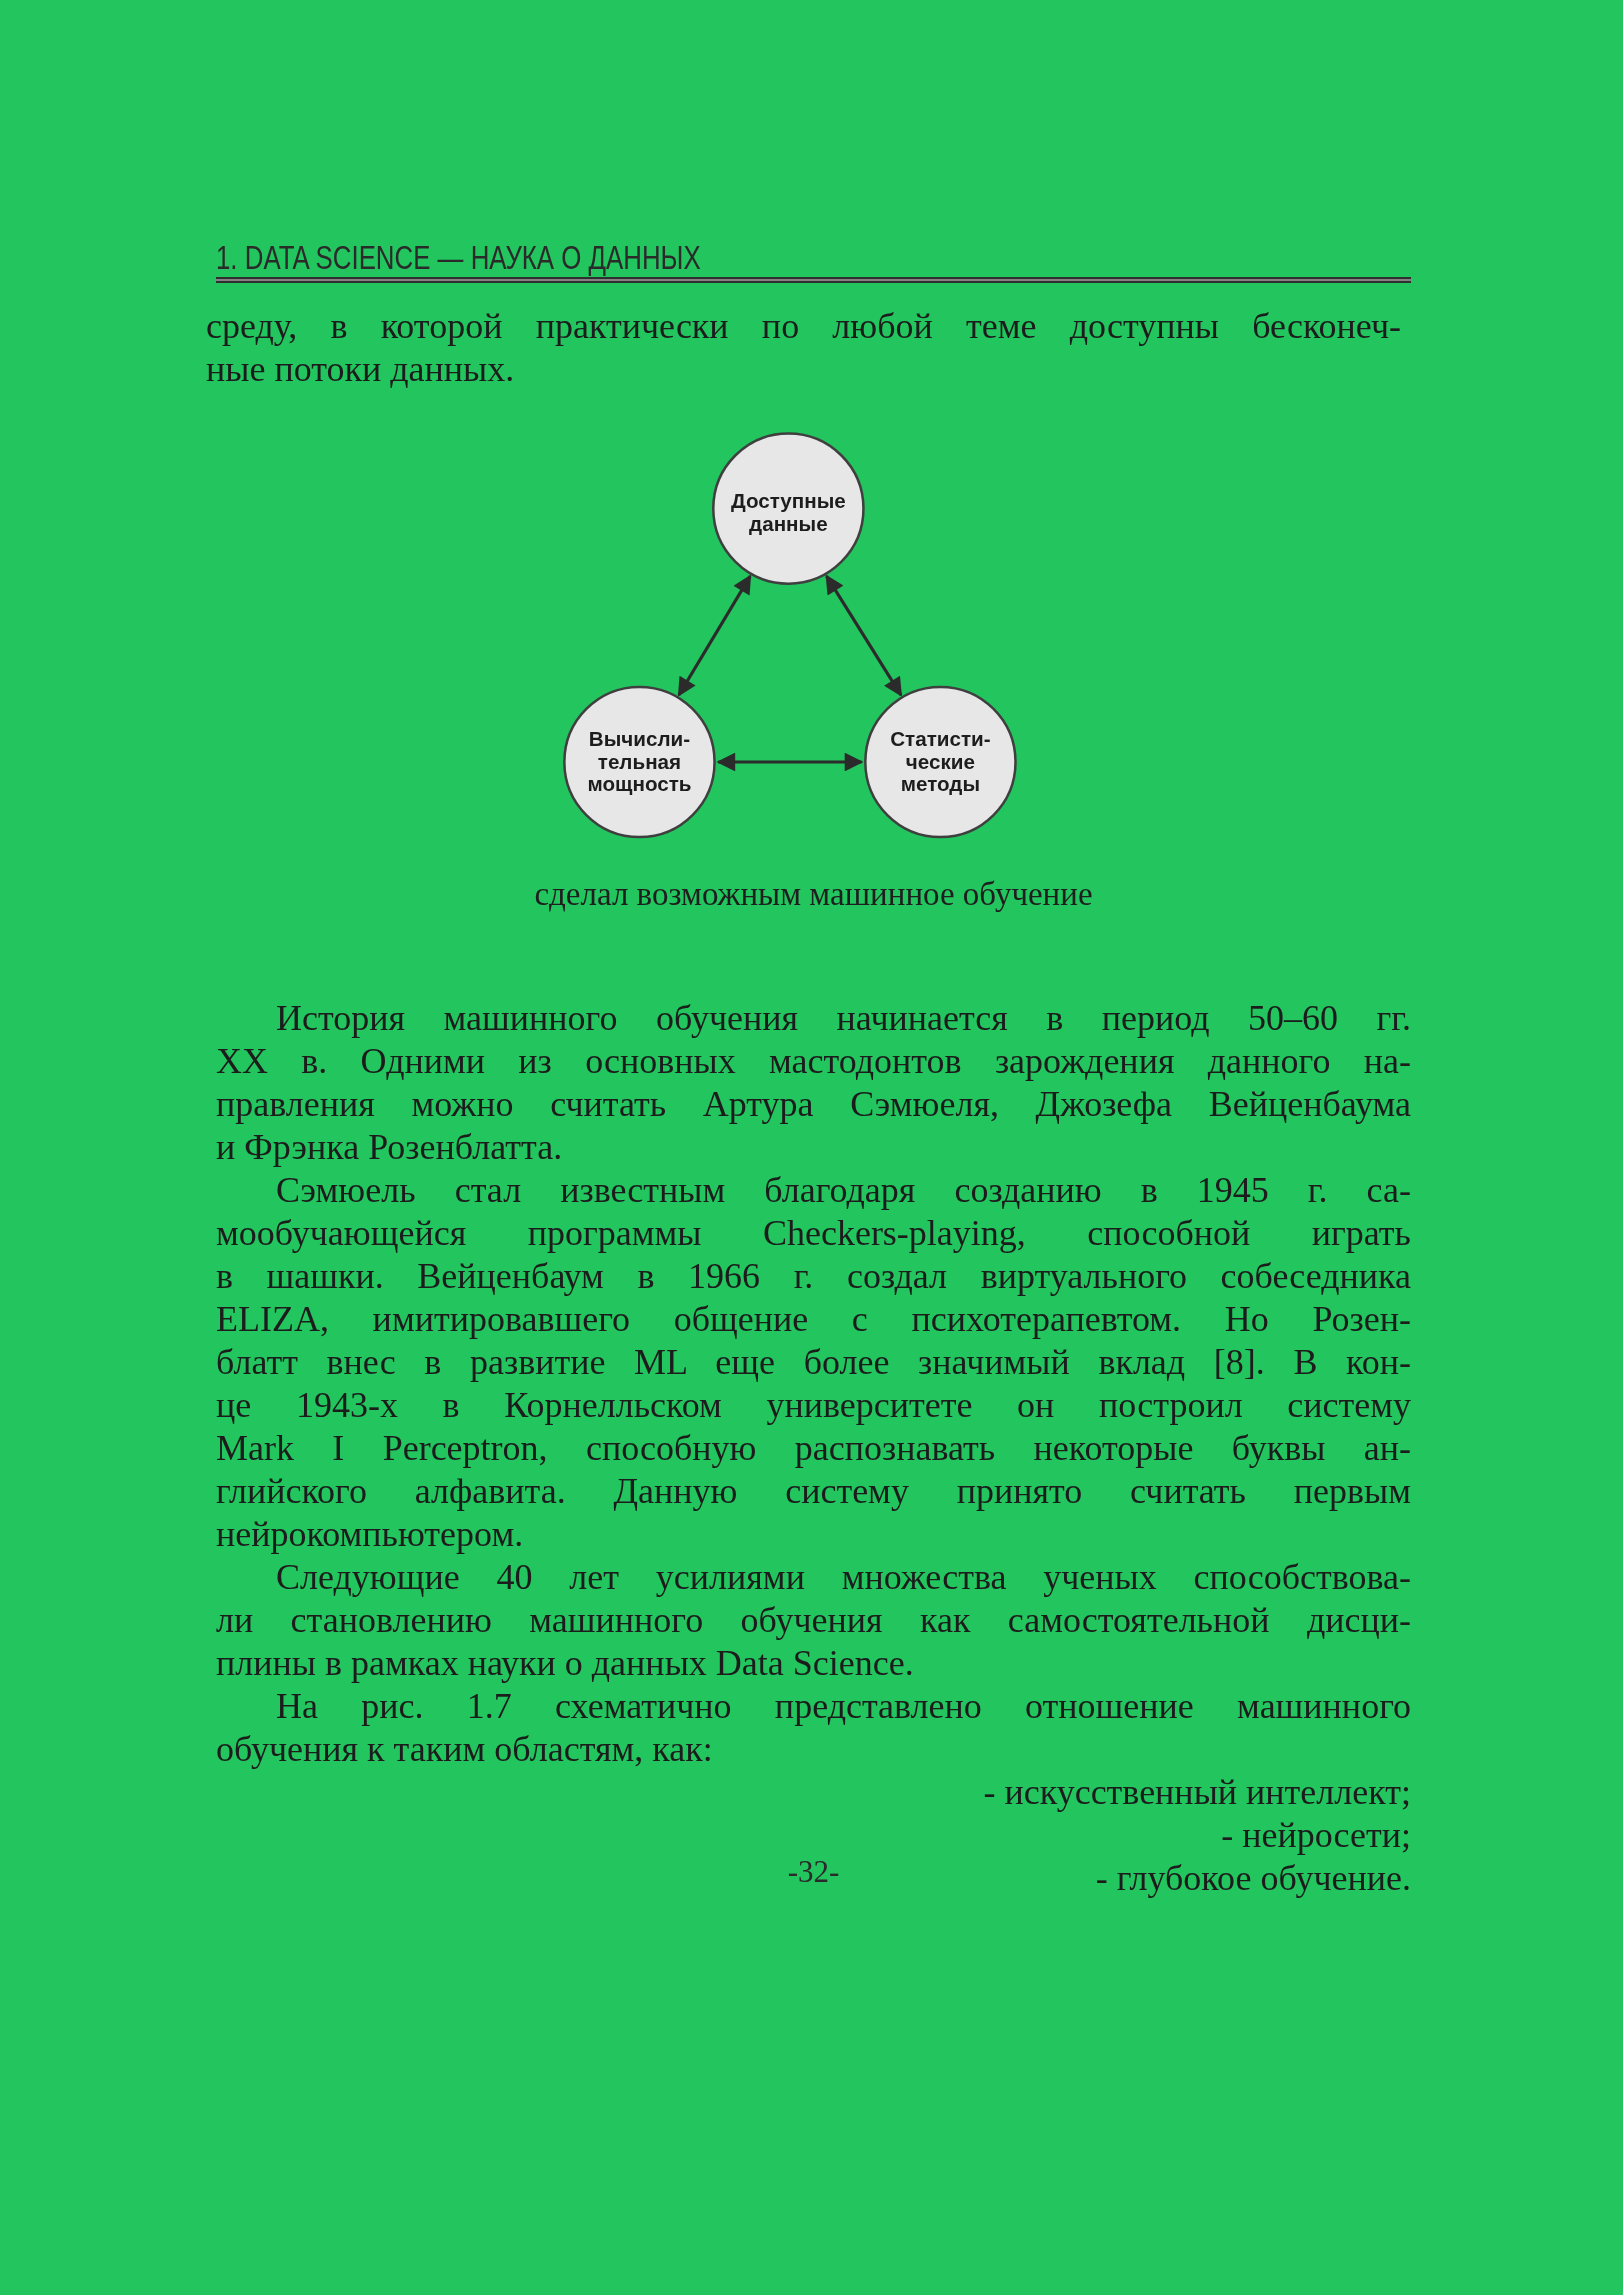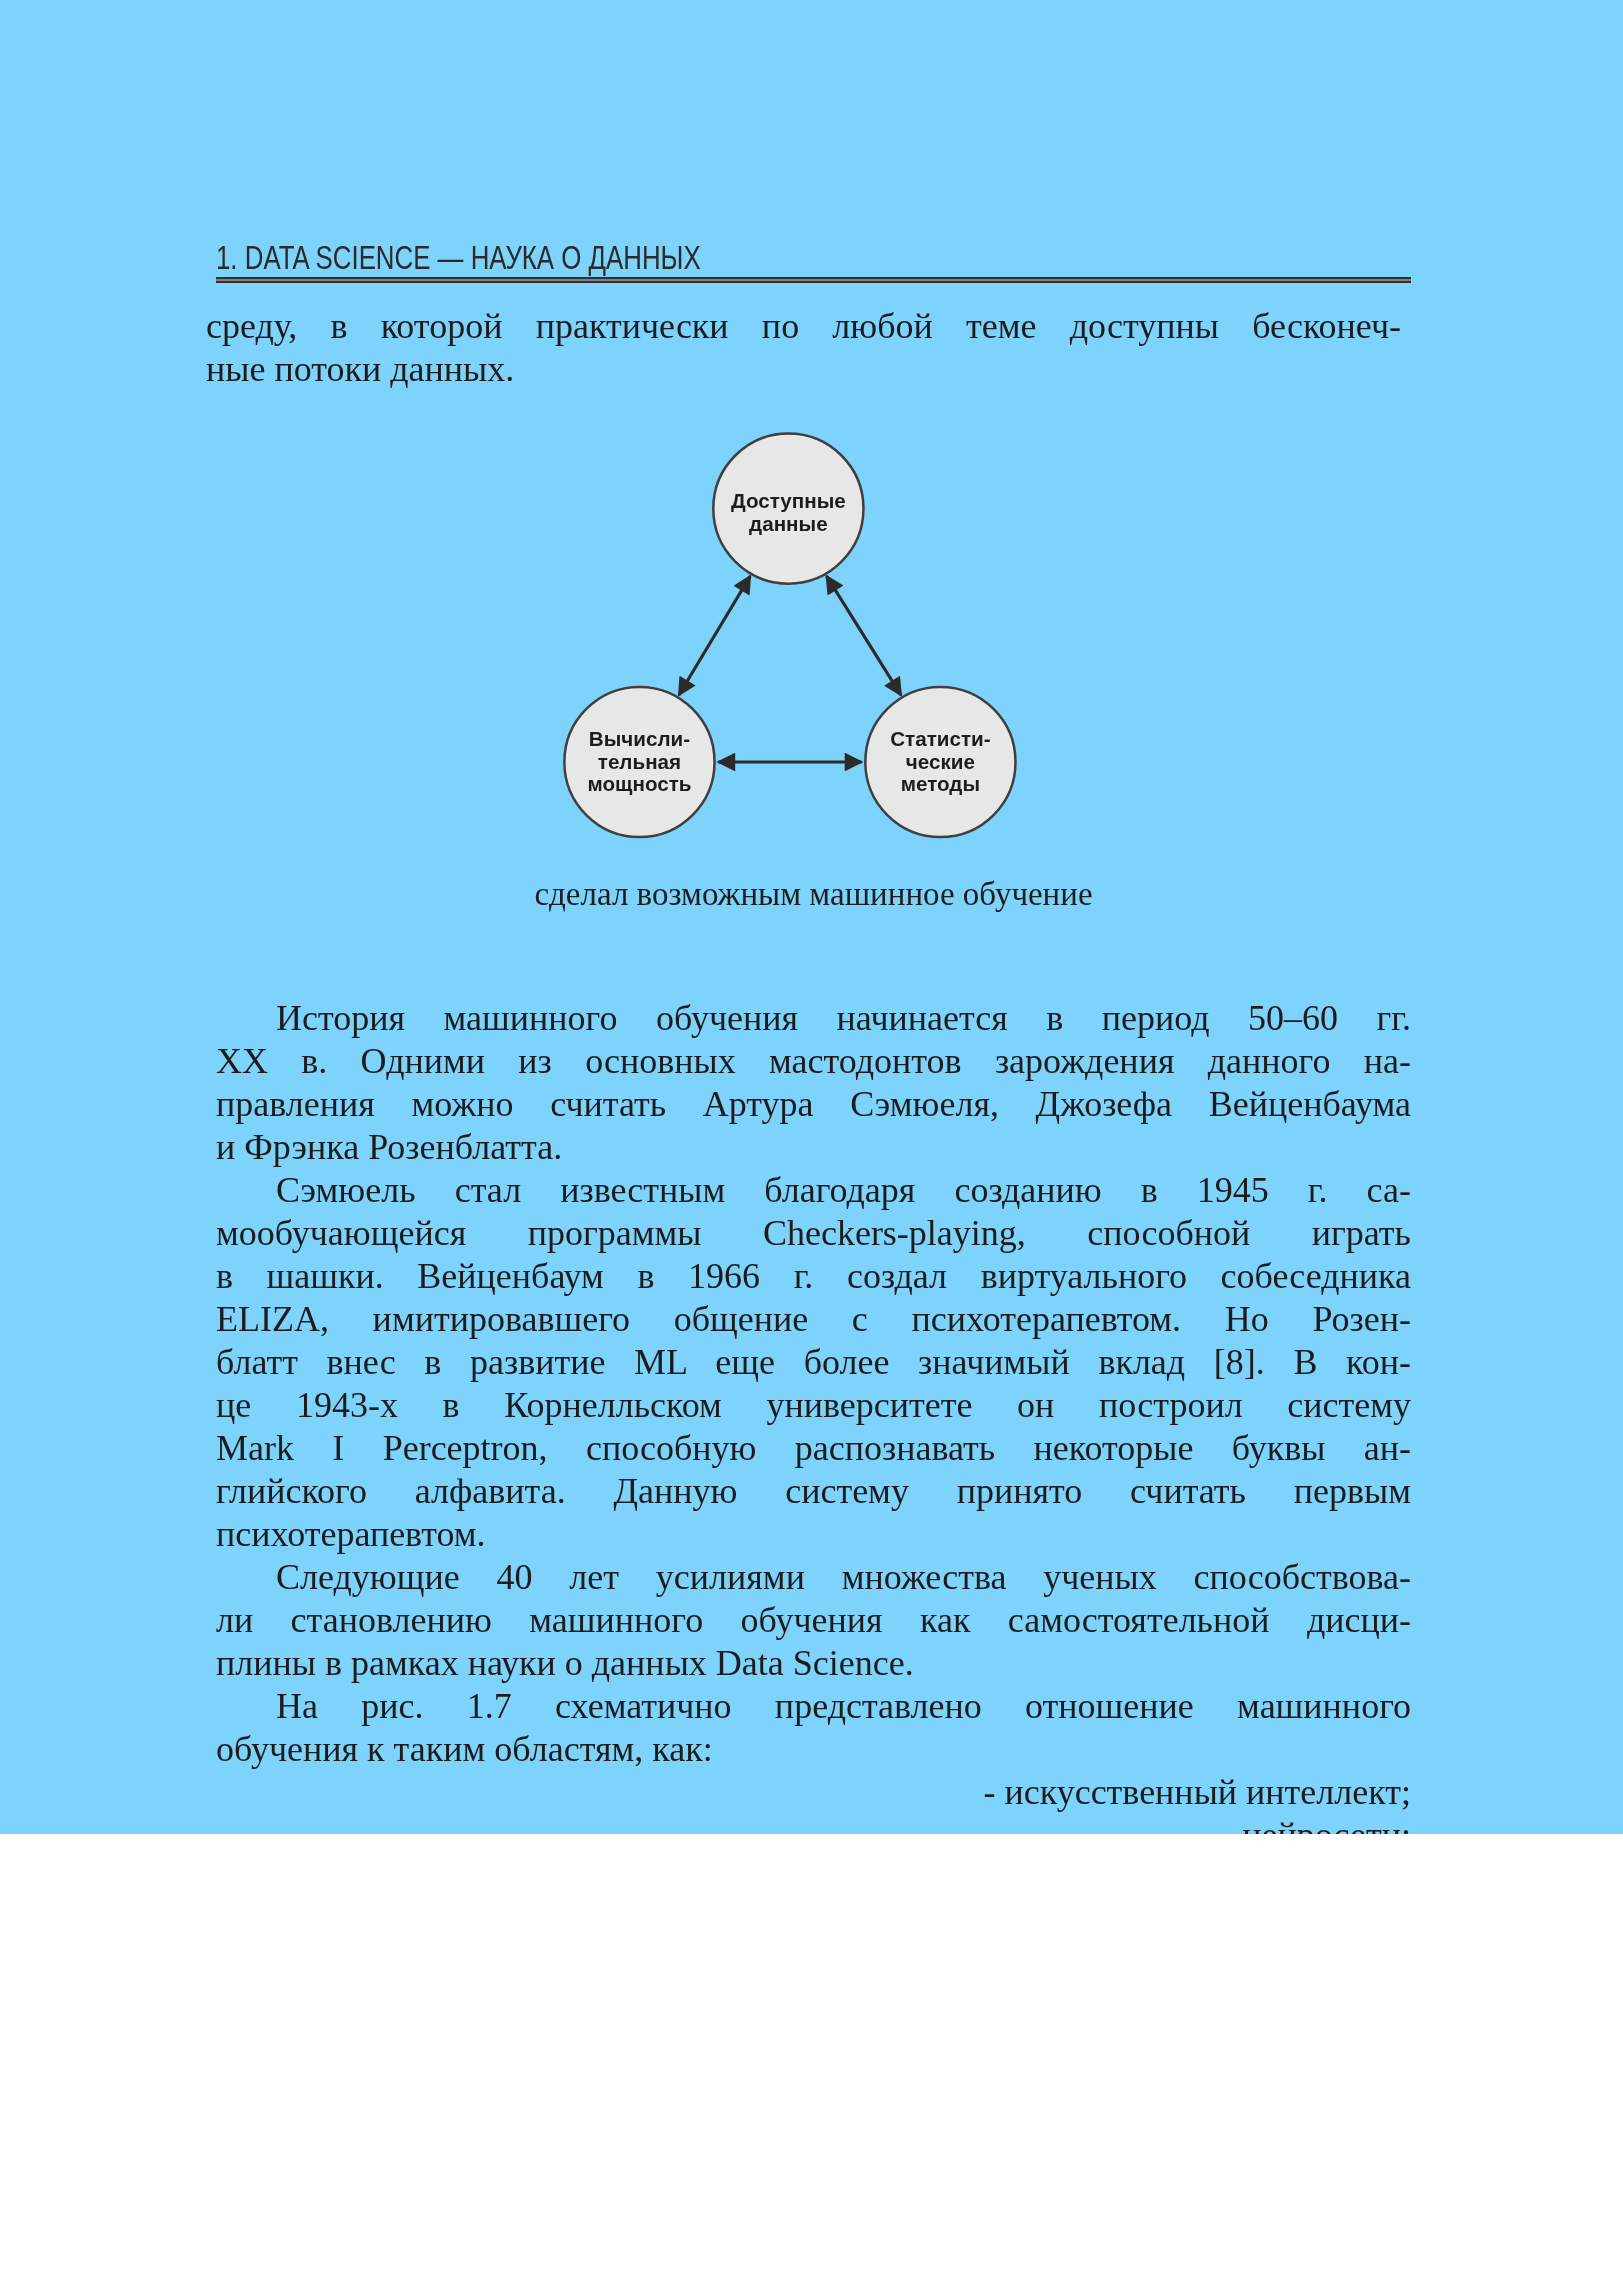--- a/index.html
+++ b/index.html
@@ -3,22 +3,22 @@
 <meta charset="utf-8">
 <style>
   html, body {
     margin: 0;
     padding: 0;
     background: #ffffff;
   }
   .page {
     position: relative;
     width: 1623px;
-    height: 1834px;
-    background: #7dd3fc;
+    height: 2295px;
+    background: #22c55e;
     overflow: hidden;
     font-family: "Liberation Serif", serif;
     color: #1c1c1c;
   }
   .header {
     position: absolute;
     left: 216px;
     top: 238px;
     width: 1195px;
     font-family: "Liberation Sans", sans-serif;
@@ -170,21 +170,21 @@
       </div>
     <div class="para indent">
         <div class="tline tline-first">Сэмюель стал известным благодаря созданию в 1945 г. са-</div>
         <div class="tline">мообучающейся программы Checkers-playing, способной играть</div>
         <div class="tline">в шашки. Вейценбаум в 1966 г. создал виртуального собеседника</div>
         <div class="tline">ELIZA, имитировавшего общение с психотерапевтом. Но Розен-</div>
         <div class="tline">блатт внес в развитие ML еще более значимый вклад [8]. В кон-</div>
         <div class="tline">це 1943-х в Корнелльском университете он построил систему</div>
         <div class="tline">Mark I Perceptron, способную распознавать некоторые буквы ан-</div>
         <div class="tline">глийского алфавита. Данную систему принято считать первым</div>
-        <div class="tline tline-last">психотерапевтом.</div>
+        <div class="tline tline-last">нейрокомпьютером.</div>
       </div>
     <div class="para indent">
         <div class="tline tline-first">Следующие 40 лет усилиями множества ученых способствова-</div>
         <div class="tline">ли становлению машинного обучения как самостоятельной дисци-</div>
         <div class="tline tline-last">плины в рамках науки о данных Data Science.</div>
       </div>
     <div class="para indent">
         <div class="tline tline-first">На рис. 1.7 схематично представлено отношение машинного</div>
         <div class="tline tline-last">обучения к таким областям, как:</div>
       </div>

